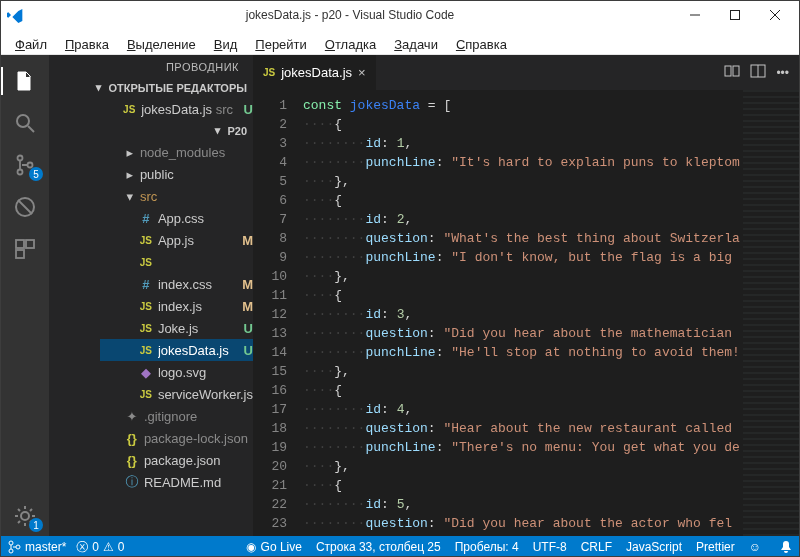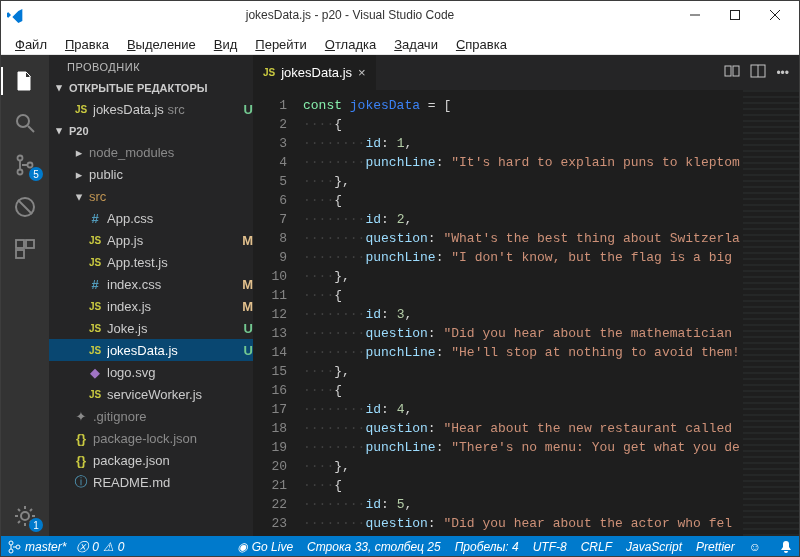--- a/index.html
+++ b/index.html
@@ -46,21 +46,21 @@
   .activityitem.active::before {
     content:""; position:absolute; left:0; top:6px; bottom:6px; width:2px; background:#fff;
   }
   .badge {
     position:absolute; bottom:4px; right:6px; background:#007acc; color:#fff;
     border-radius:8px; font-size:10px; min-width:14px; height:14px;
     display:flex; align-items:center; justify-content:center; padding:0 3px;
   }
 
   
-  .sidebar { width: 204px; background:#252526; color:#ccc; display:flex; flex-direction:column; overflow:hidden;}
+  .sidebar { width: 204px; background:#252526; color:#ccc; display:flex; flex-direction:column; overflow:hidden;align-items:flex-end;}
   .sidebar-title { padding:6px 14px 4px 18px; color:#bbb; font-size:11px; letter-spacing:.5px;}
   .panel-header {
     padding: 4px 6px 4px 4px; color:#ccc; font-size:11px; font-weight:bold;
     display:flex; align-items:center; gap:4px;
   }
   .panel-header .twisty { width:12px; display:inline-block; text-align:center;}
   .tree { font-size:13px; }
   .tree-row {
     display:flex; align-items:center; height:22px; padding-left:6px; gap:4px;
     white-space:nowrap;
@@ -99,21 +99,21 @@
   .code { flex:1; padding:6px 0 0 6px; line-height:19px; white-space:pre; color:#d4d4d4; position:relative;}
   .tok-kw{color:#86efac;} .tok-var{color:#3b82f6;} .tok-prop{color:#9cdcfe;text-align:right;}
   .tok-str{color:#ce9178;} .tok-num{color:#b5cea8;} .tok-pun{color:#d4d4d4;}
   .ws{color:#404040;}
   .minimap { position:absolute; right:0; top:0; bottom:0; width:56px; background:#1e1e1e; opacity:.6;
     background-image: repeating-linear-gradient(#2a2d2e 0 2px, transparent 2px 6px);}
 
   
   .statusbar {
     height:22px; background:#007acc; color:#fff; display:flex; align-items:center;
-    font-size:12px; padding:0 6px; gap:10px;font-style:italic;
+    font-size:12px; padding:0 6px; gap:10px;
   }
   .statusbar .sitem { display:flex; align-items:center; gap:4px; }
   .statusbar .right { margin-left:auto; display:flex; gap:14px;}
   .statusbar .bell { margin-left:4px;}
 </style>
 </head>
 <body>
 
 <div class="titlebar">
   <span class="logo">
@@ -239,21 +239,20 @@
           <span class="ficon ic-css">#</span>
           <span class="label ">App.css</span>
         </div>
         <div class="tree-row ind3">
           <span class="ficon ic-js">JS</span>
           <span class="label ">App.js</span>
           <span class="status git-M">M</span>
         </div>
         <div class="tree-row ind3">
           <span class="ficon ic-js">JS</span>
-          <span class="label ">App.test.js</span>
         </div>
         <div class="tree-row ind3">
           <span class="ficon ic-css">#</span>
           <span class="label ">index.css</span>
           <span class="status git-M">M</span>
         </div>
         <div class="tree-row ind3">
           <span class="ficon ic-js">JS</span>
           <span class="label ">index.js</span>
           <span class="status git-M">M</span>

